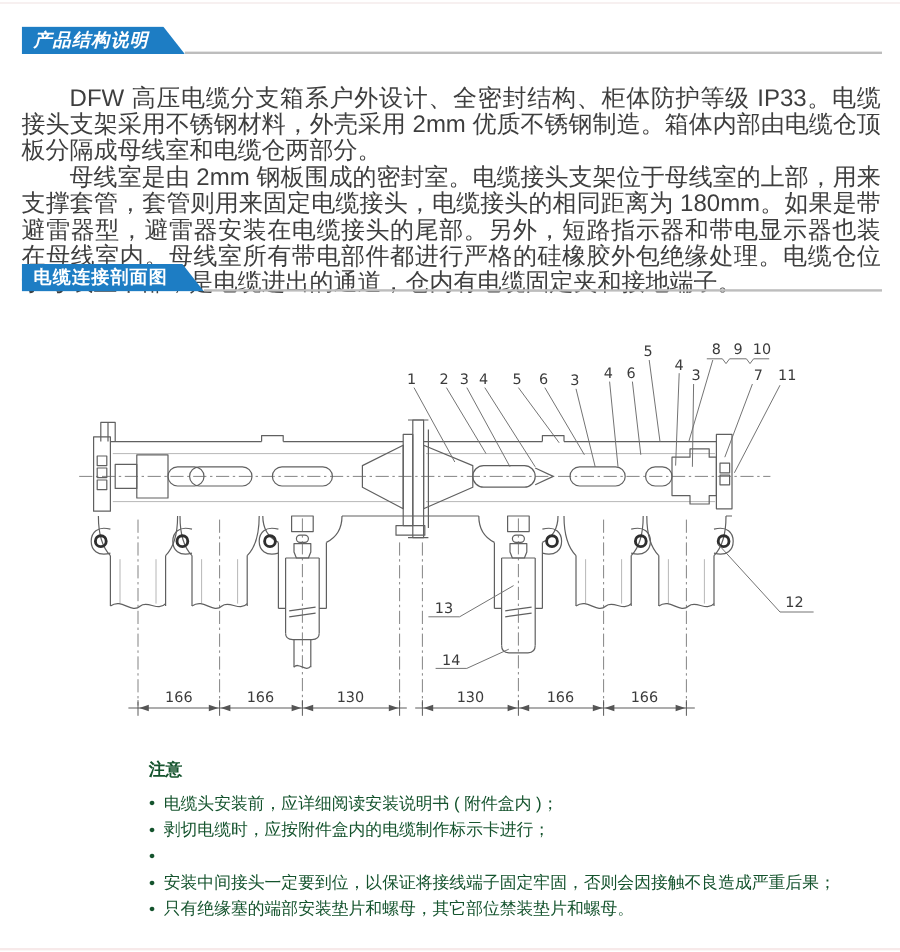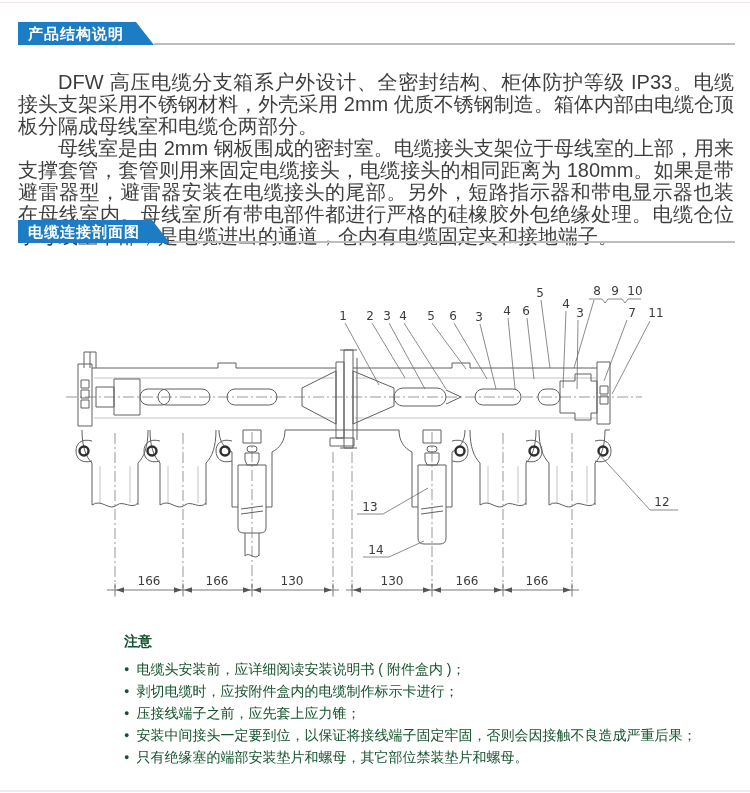--- a/index.html
+++ b/index.html
@@ -4,21 +4,21 @@
 <style>
   html,body{margin:0;padding:0;}
   body{
     width:750px;height:793px;position:relative;background:#ffffff;overflow:hidden;
     font-family:"Liberation Sans","DejaVu Sans",sans-serif;
   }
   .edge-top{position:absolute;top:2px;left:0;right:0;height:1px;background:#f2e6e6;}
   .edge-bottom{position:absolute;bottom:1px;left:0;right:0;height:2px;background:#f7e9e9;}
 
   .banner-row{position:absolute;left:18px;right:15px;display:flex;}
-  .banner-row.r1{top:22px;}
+  .banner-row.r1{top:22px;font-style:italic;}
   .banner-row.r2{top:220px;text-align:center;}
   .banner{
     background:#1d7dc4;color:#fff;font-size:15px;font-weight:bold;
     height:23px;line-height:23px;padding:0 30px 0 10px;letter-spacing:1px;
     clip-path:polygon(0 0, calc(100% - 18px) 0, 100% 100%, 0 100%);
     white-space:nowrap;
   }
   .rule{flex:1;height:2px;background:#bdbdbd;align-self:flex-end;}
 
   .body-text{position:absolute;left:18px;right:16px;top:71px;
@@ -247,21 +247,20 @@
   <div class="note-item">
     <span class="note-bullet">●</span>
     <span>电缆头安装前，应详细阅读安装说明书 ( 附件盒内 )；</span>
   </div>
   <div class="note-item">
     <span class="note-bullet">●</span>
     <span>剥切电缆时，应按附件盒内的电缆制作标示卡进行；</span>
   </div>
   <div class="note-item">
     <span class="note-bullet">●</span>
-    <span>压接线端子之前，应先套上应力锥；</span>
   </div>
   <div class="note-item">
     <span class="note-bullet">●</span>
     <span>安装中间接头一定要到位，以保证将接线端子固定牢固，否则会因接触不良造成严重后果；</span>
   </div>
   <div class="note-item">
     <span class="note-bullet">●</span>
     <span>只有绝缘塞的端部安装垫片和螺母，其它部位禁装垫片和螺母。</span>
   </div>
 </div>

